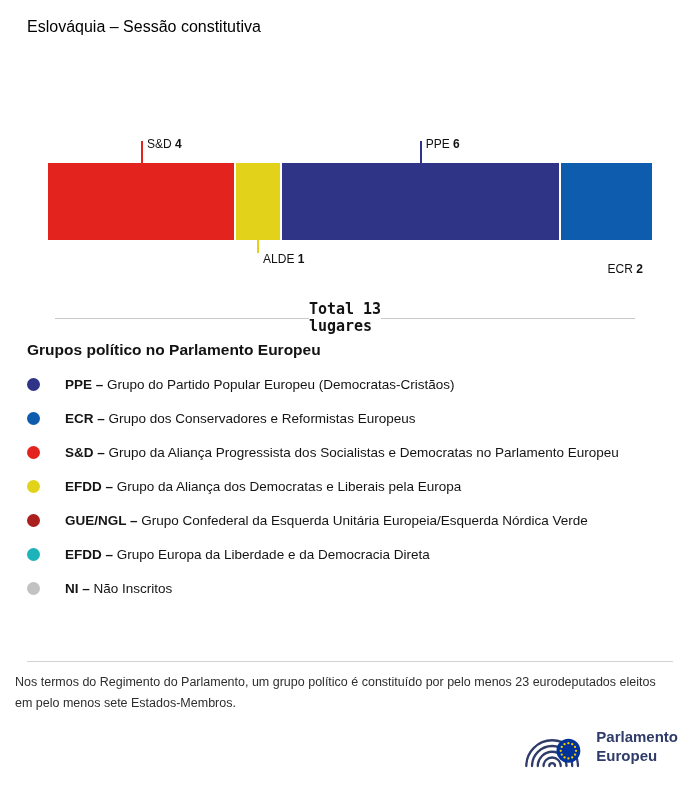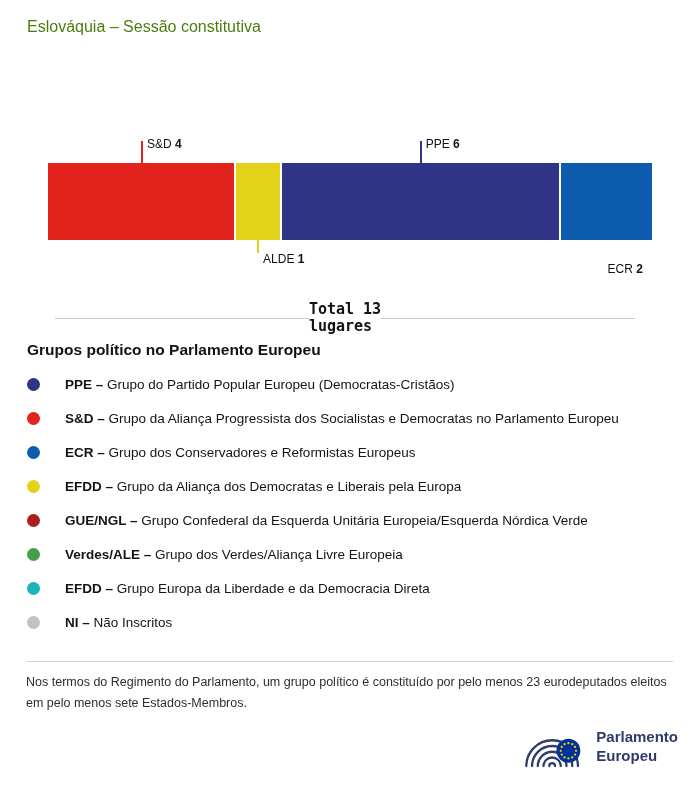--- a/index.html
+++ b/index.html
@@ -3,21 +3,21 @@
 <meta charset="utf-8">
 <style>
   html,body { margin:0; padding:0; background:#ffffff; }
   .page {
     position:relative; width:700px; height:786px; background:#ffffff;
     font-family:"Liberation Sans", sans-serif; color:#111; overflow:hidden;
   }
   
   .hdr { position:absolute; left:27px; top:18px; }
   .title { font-size:16px; font-weight:700; color:#121212; margin:0 0 13px 0; }
-  .subtitle { font-size:16px; font-weight:400; color:#4d7c0f; margin:0; }
+  .subtitle { font-size:16px; font-weight:400; color:#000000; margin:0; }
 
   
   .chart { position:absolute; left:48px; top:136px; width:604px; height:132px; }
   .bar { position:absolute; left:0; top:27px; width:100%; height:77px; display:flex; }
   .segment { height:100%; box-sizing:border-box; }
   .segment + .segment { border-left:2px solid #ffffff; }
   .callouts { position:absolute; inset:0; pointer-events:none; }
   .callout { position:absolute; font-size:12px; color:#111; }
   .callout.top { top:0; }
   .callout.bottom { top:104px; }
@@ -38,21 +38,21 @@
   
   .legend-heading { position:absolute; left:27px; top:341px; font-size:15.5px; font-weight:700; color:#121212; }
   .legend { position:absolute; left:27px; top:367px; right:27px; }
   .legend-item { display:flex; align-items:center; height:34px; }
   .dot { width:13px; height:13px; border-radius:50%; margin-right:13px; flex:none; }
   .legend-text { font-size:13.5px; color:#141414;padding-left:12px; }
   .legend-text b { font-weight:700; }
 
   
   .divider { position:absolute; left:27px; right:27px; top:661px; height:1px; background:#d2d2d2; }
-  .footnote { position:absolute; left:26px; top:672px; width:652px; font-size:12.5px; line-height:1.65; color:#2e2e2e; }
+  .footnote { position:absolute; left:15px; top:672px; width:652px; font-size:12.5px; line-height:1.65; color:#2e2e2e; }
   .source { position:absolute; left:27px; top:784px; font-size:13px; color:#121212; }
   .source b { font-weight:700; }
   .logo-block { position:absolute; right:22px; top:724px; display:flex; align-items:center; gap:10px; }
   .logo-text { font-size:15px; font-weight:700; color:#2f3b69; line-height:1.3; }
 </style>
 </head>
 <body>
 
 <div class="page">
 
@@ -95,38 +95,34 @@
     <span class="rule"></span>
   </div>
 
   <div class="legend-heading">Grupos político no Parlamento Europeu</div>
   <div class="legend" id="legend">
       <div class="legend-item">
         <span class="dot" style="background: rgb(48, 52, 135);"></span>
         <span class="legend-text"><b>PPE – </b><span>Grupo do Partido Popular Europeu (Democratas-Cristãos)</span></span>
       </div>
       <div class="legend-item">
+        <span class="dot" style="background: rgb(14, 92, 173);"></span>
+        <span class="legend-text"><b>ECR – </b><span>Grupo dos Conservadores e Reformistas Europeus</span></span>
+      </div>
+      <div class="legend-item">
         <span class="dot" style="background: rgb(226, 35, 30);"></span>
         <span class="legend-text"><b>S&amp;D – </b><span>Grupo da Aliança Progressista dos Socialistas e Democratas no Parlamento Europeu</span></span>
-      </div>
-      <div class="legend-item">
-        <span class="dot" style="background: rgb(14, 92, 173);"></span>
-        <span class="legend-text"><b>ECR – </b><span>Grupo dos Conservadores e Reformistas Europeus</span></span>
       </div>
       <div class="legend-item">
         <span class="dot" style="background: rgb(226, 211, 26);"></span>
         <span class="legend-text"><b>EFDD – </b><span>Grupo da Aliança dos Democratas e Liberais pela Europa</span></span>
       </div>
       <div class="legend-item">
         <span class="dot" style="background: rgb(172, 31, 31);"></span>
         <span class="legend-text"><b>GUE/NGL – </b><span>Grupo Confederal da Esquerda Unitária Europeia/Esquerda Nórdica Verde</span></span>
-      </div>
-      <div class="legend-item">
-        <span class="dot" style="background: rgb(68, 160, 72);"></span>
-        <span class="legend-text"><b>Verdes/ALE – </b><span>Grupo dos Verdes/Aliança Livre Europeia</span></span>
       </div>
       <div class="legend-item">
         <span class="dot" style="background: rgb(29, 179, 187);"></span>
         <span class="legend-text"><b>EFDD – </b><span>Grupo Europa da Liberdade e da Democracia Direta</span></span>
       </div>
       <div class="legend-item">
         <span class="dot" style="background: rgb(194, 194, 194);"></span>
         <span class="legend-text"><b>NI – </b><span>Não Inscritos</span></span>
       </div>
     </div>

